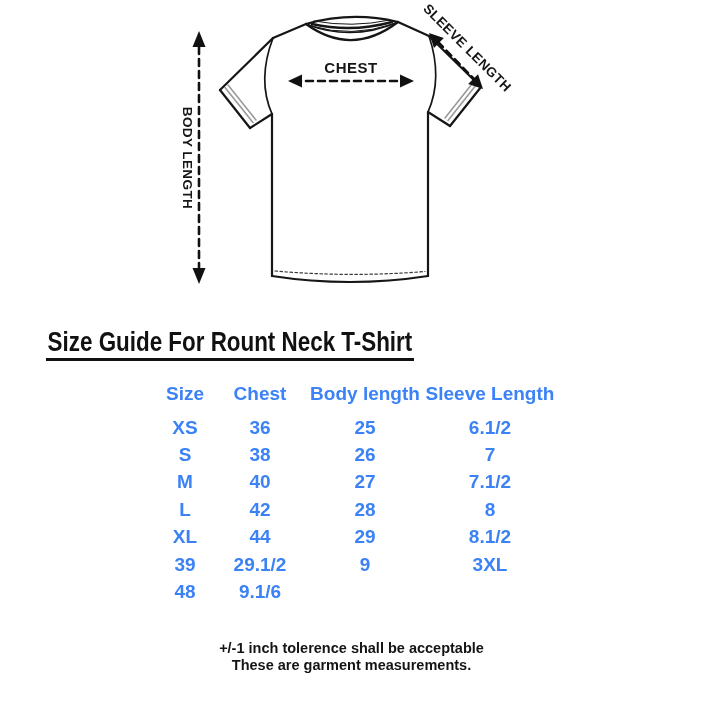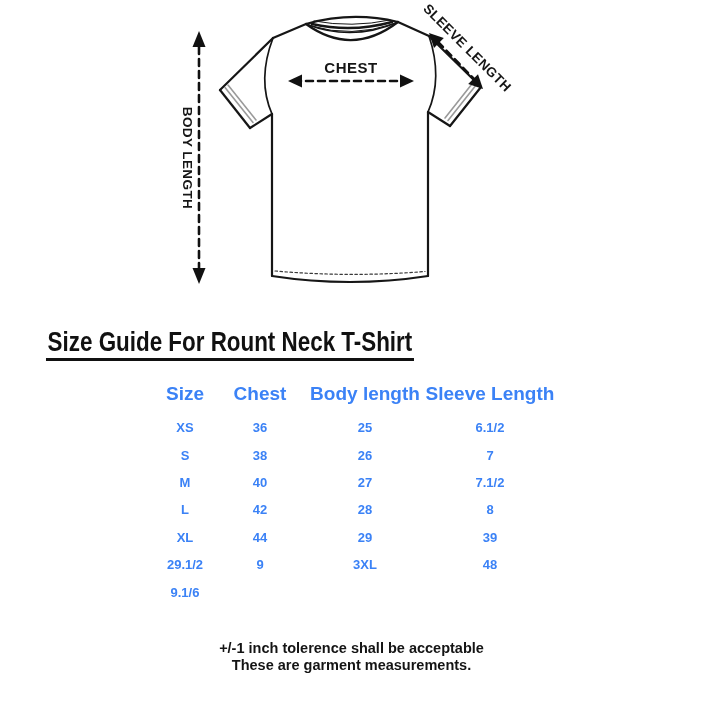--- a/index.html
+++ b/index.html
@@ -38,21 +38,21 @@
     position:absolute;left:130px;top:380px;
     display:grid;
     grid-template-columns:110px 40px 170px 80px;
     grid-auto-rows:27.4px;
     font-weight:bold;color:#3b82f6;
   }
   .size-table.head{grid-auto-rows:28px;}
   .size-table.body{top:414px;}
   .cell{
     display:flex;align-items:center;justify-content:center;
-    font-size:13px;white-space:nowrap;
+    font-size:19px;white-space:nowrap;
   }
   .head .cell{font-size:19px;}
   
   .notes{
     position:absolute;top:640px;left:0;width:703px;
     text-align:center;
     font-size:14.5px;line-height:17px;font-weight:bold;color:#141414;
   }
 </style>
 </head>
@@ -152,20 +152,21 @@
     <div class="cell">7.1/2</div>
 
     <div class="cell">L</div>
     <div class="cell">42</div>
     <div class="cell">28</div>
     <div class="cell">8</div>
 
     <div class="cell">XL</div>
     <div class="cell">44</div>
     <div class="cell">29</div>
+    <div class="cell">8.1/2</div>
 
     <div class="cell">39</div>
     <div class="cell">29.1/2</div>
     <div class="cell">9</div>
 
     <div class="cell">3XL</div>
     <div class="cell">48</div>
     <div class="cell">9.1/6</div>
   </div>
 

